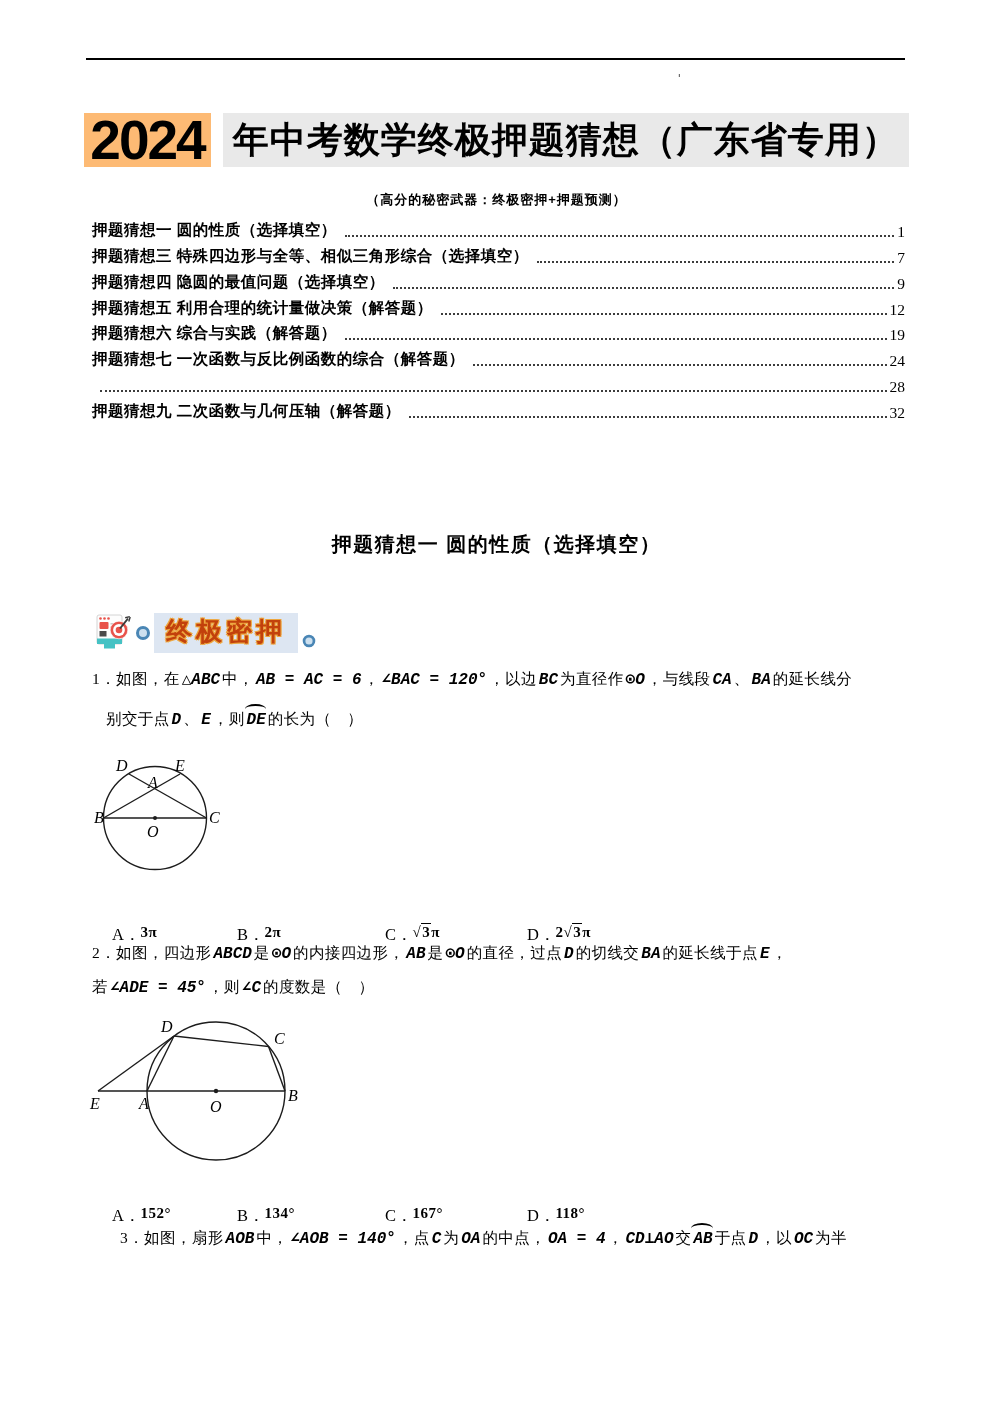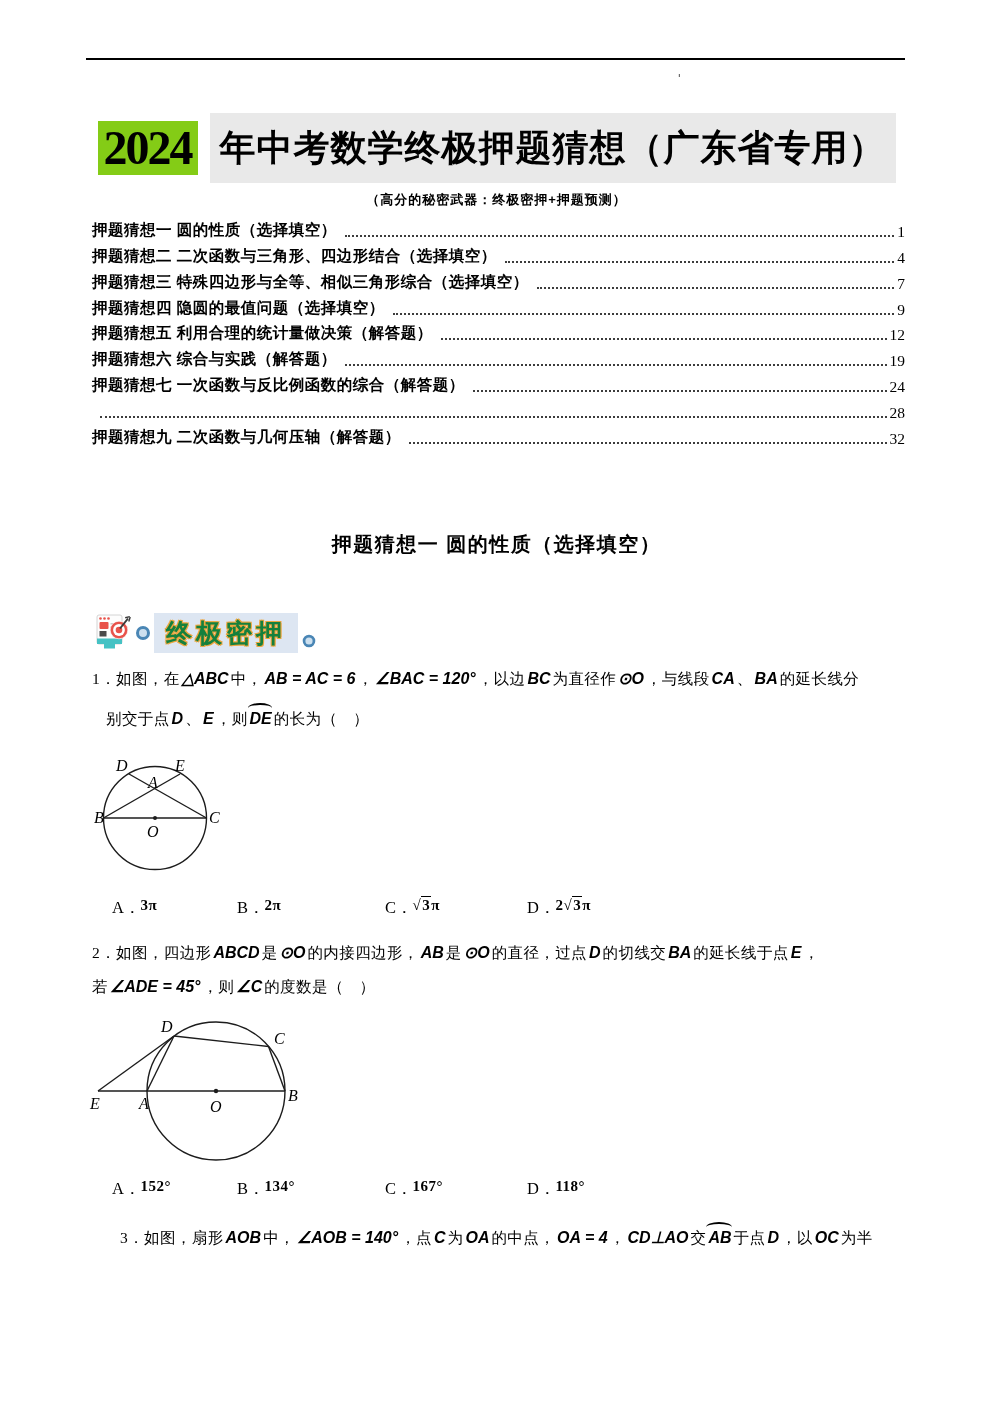--- a/index.html
+++ b/index.html
@@ -8,26 +8,26 @@
 
   
   .head-rule { position:absolute; left:86px; top:58px; width:819px; height:0;
                border-top:2px solid #000; }
   .stray-mark { position:absolute; left:676px; top:72px; font-size:11px; color:#444;
                 font-family:"DejaVu Sans Mono", monospace; }
 
   
   .title-row { position:absolute; top:113px; left:0; width:993px; text-align:center;
                white-space:nowrap; }
-  .title-year { display:inline-block; vertical-align:middle; background:#84cc16;
-                font-family:Liberation Serif, serif; font-weight:bold; font-size:48px;
+  .title-year { display:inline-block; vertical-align:middle; background:#fdba74;
+                font-family:Liberation Sans, sans-serif; font-weight:bold; font-size:55px;
                 line-height:54px; padding:0 6px; letter-spacing:-2px; }
   .title-main { display:inline-block; vertical-align:middle; background:#e9e9e9;
                 font-family:"Liberation Sans", sans-serif; font-weight:900; font-size:36px;
-                line-height:54px; padding:8px 10px; margin-left:8px; letter-spacing:1px; }
+                line-height:54px; padding:0 10px; margin-left:8px; letter-spacing:1px; }
   .subtitle { position:absolute; top:191px; left:0; width:993px; text-align:center;
               font-family:"Liberation Sans", sans-serif; font-weight:bold; font-size:13px;
               letter-spacing:1px; }
 
   
   .toc { position:absolute; left:92px; top:215px; width:813px;
          font-family:"Liberation Sans", sans-serif; font-weight:bold; font-size:15.5px; }
   .toc-row { display:flex; align-items:flex-end; height:25.9px; cursor:pointer; }
   .toc-label { white-space:nowrap; letter-spacing:0.5px; }
   .toc-leader { flex:1; border-bottom:2px dotted #3c3c3c; margin:0 3px 4px 8px; }
@@ -37,39 +37,39 @@
   .section-heading { position:absolute; top:531px; left:0; width:993px; text-align:center;
                      font-family:"Liberation Sans", sans-serif; font-weight:bold;
                      font-size:20px; letter-spacing:1.5px; }
 
   
   .badge { position:absolute; left:96px; top:612px; display:flex; align-items:center; }
   .badge-icon { width:36px; height:42px; }
   .orn { width:8px; height:8px; border-radius:50%; background:#cde0ef;
          border:3px solid #4a86b5; margin:0 4px; }
   .orn.right { margin-top:16px; transform:scale(.9); }
-  .badge-label { background:#dde6f2; color:#15803d;
-                 font-family:Liberation Sans, sans-serif; font-weight:bold; font-size:26px;
+  .badge-label { background:#dde6f2; color:#c2410c;
+                 font-family:Liberation Mono, monospace; font-weight:bold; font-size:26px;
                  line-height:40px; padding:0 12px; letter-spacing:4px;
                  text-shadow:1px 1px 0 #eda63e, -1px -1px 0 #eda63e,
                              -1px 1px 0 #eda63e, 1px -1px 0 #eda63e; }
 
   
   .q-line { position:absolute; left:92px; width:860px; font-size:15.5px; line-height:22px;
             white-space:nowrap; }
   .cn { font-family:"Liberation Serif", serif; letter-spacing:0.4px; }
-  .math { font-family:Liberation Sans, sans-serif; font-style:italic; font-weight:bold;
+  .math { font-family:Liberation Mono, monospace; font-style:italic; font-weight:bold;
           font-size:16px; padding:0 2px; }
   .arc { position:relative; display:inline-block; }
   .arc::before { content:""; position:absolute; left:0; right:2px; top:-5px; height:8px;
                  border-top:2px solid #000; border-radius:100% 100% 0 0; }
 
   
   .opts { position:absolute; left:92px; width:720px; height:28px; }
-  .opt { position:absolute; white-space:nowrap; }
+  .opt { position:absolute; white-space:nowrap;margin-top:27px; }
   .opt .lab { font-family:"Liberation Serif", serif; font-size:16.5px; }
   .opt .val { font-family:"Liberation Serif", serif; font-weight:bold; font-size:15px;
               position:relative; top:-3px; letter-spacing:0.5px; }
   .opt-a { left:20px; } .opt-b { left:145px; } .opt-c { left:293px; } .opt-d { left:435px; }
   .sqrt-rad:not(:empty) { border-top:1.7px solid #000; padding:0 1px; }
 
   
   .diagram { position:absolute; }
   .dg-line { stroke:#1c1c1c; stroke-width:1.4; fill:none; }
   .dg-circle { stroke:#1c1c1c; stroke-width:1.4; fill:none; }
@@ -88,25 +88,20 @@
     <span class="title-year">2024</span>
     <span class="title-main">年中考数学终极押题猜想（广东省专用）</span>
   </div>
   <div class="subtitle">（高分的秘密武器：终极密押+押题预测）</div>
 
   <div class="toc">
     <div class="toc-row">
       <span class="toc-label">押题猜想一 圆的性质（选择填空）</span>
       <span class="toc-leader"></span>
       <span class="toc-page">1</span>
-    </div>
-    <div class="toc-row">
-      <span class="toc-label">押题猜想二 二次函数与三角形、四边形结合（选择填空）</span>
-      <span class="toc-leader"></span>
-      <span class="toc-page">4</span>
     </div>
     <div class="toc-row">
       <span class="toc-label">押题猜想三 特殊四边形与全等、相似三角形综合（选择填空）</span>
       <span class="toc-leader"></span>
       <span class="toc-page">7</span>
     </div>
     <div class="toc-row">
       <span class="toc-label">押题猜想四 隐圆的最值问题（选择填空）</span>
       <span class="toc-leader"></span>
       <span class="toc-page">9</span>

